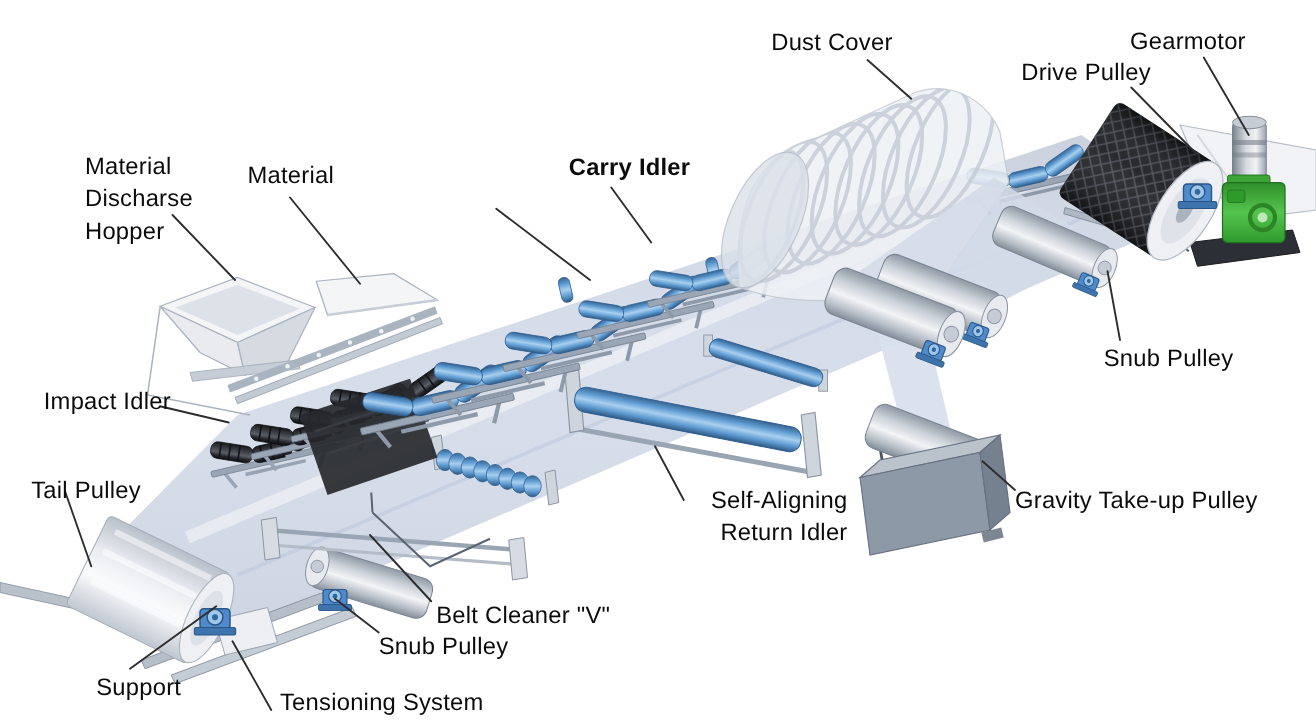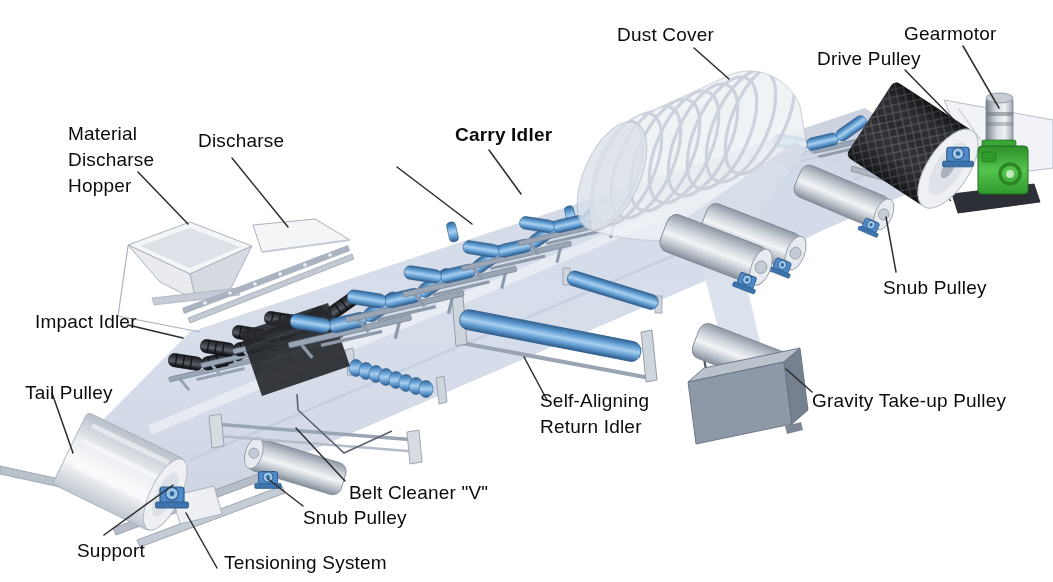--- a/index.html
+++ b/index.html
@@ -2,21 +2,21 @@
 <html><head>
 <meta charset="utf-8">
 <style>
   html,body{margin:0;padding:0;background:#fff;}
   #stage{position:relative;width:1053px;height:582px;background:#ffffff;overflow:hidden;
          font-family:"Liberation Sans", sans-serif;}
   #stage svg{position:absolute;left:0;top:0;}
   .lbl{position:absolute;color:#0b0b0b;font-size:19px;line-height:25px;white-space:nowrap;
        letter-spacing:0.2px;}
   .lbl.wrap{white-space:normal;}
-  .lbl.center{text-align:left;}
+  .lbl.center{text-align:right;}
 </style>
 </head>
 <body>
 
 <div id="stage">
 <svg width="1053" height="582" viewBox="0 0 1053 582">
   <defs>
     <linearGradient id="gradBlue" x1="0" y1="0" x2="0" y2="1">
       <stop offset="0" stop-color="#35648f"></stop>
           <stop offset="0.25" stop-color="#5e9bd2"></stop>
@@ -313,21 +313,21 @@
     <line x1="303" y1="506" x2="268" y2="479"></line>
     <line x1="104" y1="535" x2="173" y2="485"></line>
     <line x1="217" y1="568" x2="186" y2="513"></line>
   </g>
 </svg>
 
   <div class="lbl" style="left:617px;top:22px;">Dust Cover</div>
   <div class="lbl" style="left:904px;top:21px;">Gearmotor</div>
   <div class="lbl wrap" style="left:68px;top:121px;width:105px;line-height:26px;">Material Discharse Hopper</div>
   <div class="lbl" style="left:817px;top:46px;">Drive Pulley</div>
-  <div class="lbl" style="left:198px;top:128px;">Discharse</div>
+  <div class="lbl" style="left:198px;top:128px;">Material</div>
   <div class="lbl" style="left:455px;top:122px;font-weight:bold;">Carry Idler</div>
   <div class="lbl" style="left:883px;top:275px;">Snub Pulley</div>
   <div class="lbl" style="left:35px;top:309px;">Impact Idler</div>
   <div class="lbl" style="left:812px;top:388px;">Gravity Take-up Pulley</div>
   <div class="lbl" style="left:25px;top:380px;">Tail Pulley</div>
   <div class="lbl wrap center" style="left:540px;top:388px;width:138px;line-height:26px;">Self-Aligning Return Idler</div>
   <div class="lbl" style="left:349px;top:480px;">Belt Cleaner "V"</div>
   <div class="lbl" style="left:303px;top:505px;">Snub Pulley</div>
   <div class="lbl" style="left:57px;top:538px;margin-left:20px;">Support</div>
   <div class="lbl" style="left:224px;top:550px;">Tensioning System</div>

